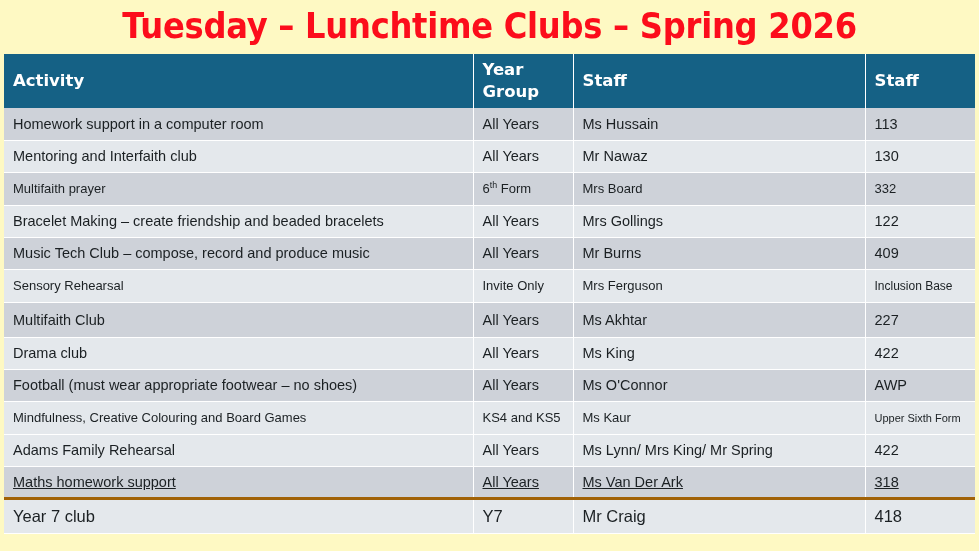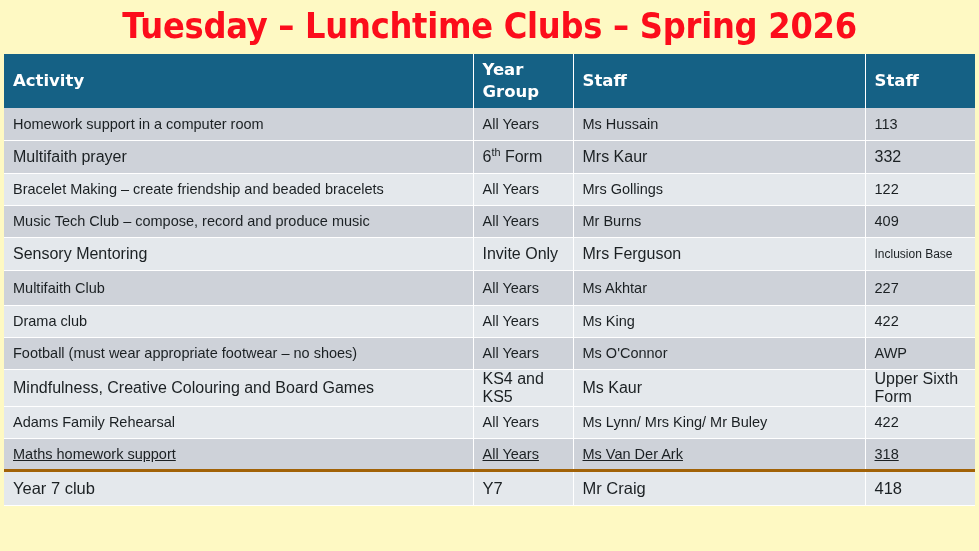--- a/index.html
+++ b/index.html
@@ -78,21 +78,21 @@
   tbody tr.shade-a td { background: #ced2d9; }
   tbody tr.shade-b td { background: #e4e8ec; }
   tbody tr td {
     color: #1b2023;
     font-family: "Liberation Sans", sans-serif;
     font-size: 14.5px;
     line-height: 18px;
     border-bottom: 1px solid #ffffff;
   }
   tbody tr.r-tall td  { height: 32px; }
-  tbody tr.r-small td { height: 33px; font-size: 16px; }
+  tbody tr.r-small td { height: 33px; font-size: 13px; }
   tbody tr.r-pad td   { height: 35px; }
   tbody tr.r-last td  { height: 35px; font-size: 16.5px; }
 
   tbody tr.r-gapbelow td { border-bottom: 3px solid #a16207; text-decoration: underline; }
 
   .sup { font-size: 0.68em; vertical-align: super; line-height: 0; }
 </style>
 </head>
 <body>
 
@@ -124,40 +124,46 @@
         </th>
       </tr>
     </thead>
     <tbody id="tbody">
         <tr class="shade-a r-tall">
           <td>Homework support in a computer room</td>
           <td>All Years</td>
           <td>Ms Hussain</td>
           <td>113</td>
         </tr>
+        <tr class="shade-b r-tall">
+          <td>Mentoring and Interfaith club</td>
+          <td>All Years</td>
+          <td>Mr Nawaz</td>
+          <td>130</td>
+        </tr>
         <tr class="shade-a r-small">
           <td>Multifaith prayer</td>
           <td><span>6</span><span class="sup">th</span><span> Form</span></td>
-          <td>Mrs Kaur</td>
+          <td>Mrs Board</td>
           <td>332</td>
         </tr>
         <tr class="shade-b r-tall">
           <td>Bracelet Making – create friendship and beaded bracelets</td>
           <td>All Years</td>
           <td>Mrs Gollings</td>
           <td>122</td>
         </tr>
         <tr class="shade-a r-tall">
           <td>Music Tech Club – compose, record and produce music</td>
           <td>All Years</td>
           <td>Mr Burns</td>
           <td>409</td>
         </tr>
         <tr class="shade-b r-small">
-          <td>Sensory Mentoring</td>
+          <td>Sensory Rehearsal</td>
           <td>Invite Only</td>
           <td>Mrs Ferguson</td>
           <td style="font-size: 12px;">Inclusion Base</td>
         </tr>
         <tr class="shade-a r-pad">
           <td>Multifaith Club</td>
           <td>All Years</td>
           <td>Ms Akhtar</td>
           <td>227</td>
         </tr>
@@ -170,26 +176,26 @@
         <tr class="shade-a r-tall">
           <td>Football (must wear appropriate footwear – no shoes)</td>
           <td>All Years</td>
           <td>Ms O'Connor</td>
           <td>AWP</td>
         </tr>
         <tr class="shade-b r-small">
           <td>Mindfulness, Creative Colouring and Board Games</td>
           <td>KS4 and KS5</td>
           <td>Ms Kaur</td>
-          <td style="font-size: 16px;">Upper Sixth Form</td>
+          <td style="font-size: 11px;">Upper Sixth Form</td>
         </tr>
         <tr class="shade-b r-tall">
           <td>Adams Family Rehearsal</td>
           <td>All Years</td>
-          <td>Ms Lynn/ Mrs King/ Mr Buley</td>
+          <td>Ms Lynn/ Mrs King/ Mr Spring</td>
           <td>422</td>
         </tr>
         <tr class="shade-a r-tall r-gapbelow">
           <td>Maths homework support</td>
           <td>All Years</td>
           <td>Ms Van Der Ark</td>
           <td>318</td>
         </tr>
         <tr class="shade-b r-last">
           <td>Year 7 club</td>

